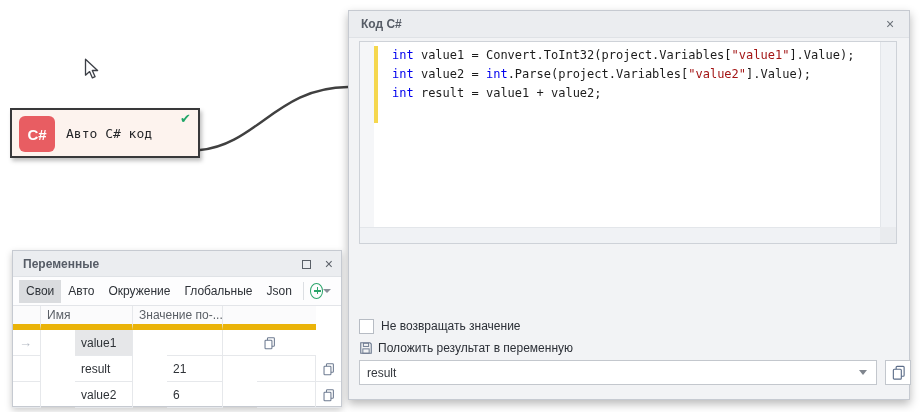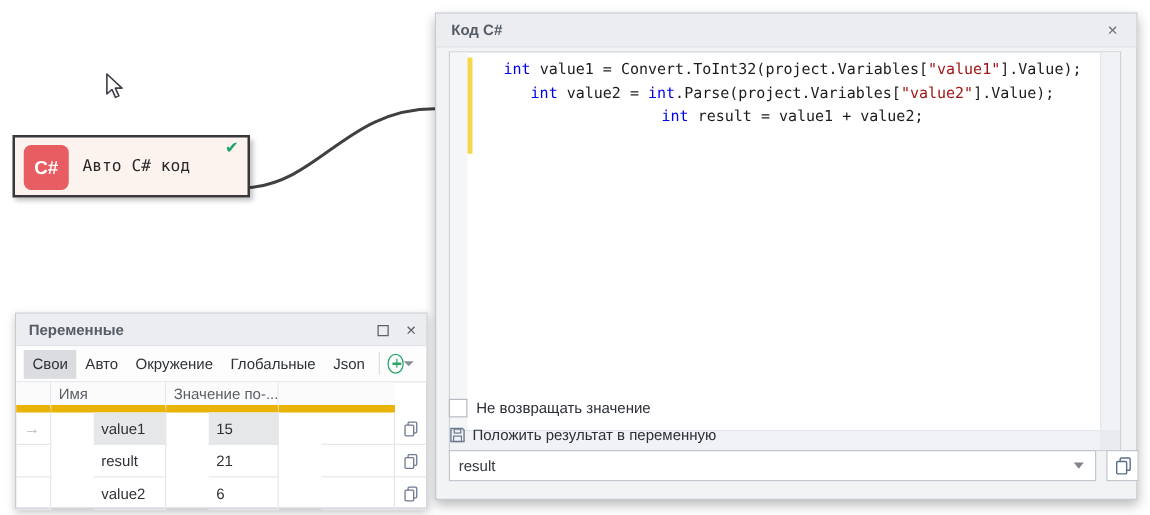--- a/index.html
+++ b/index.html
@@ -26,22 +26,22 @@
   
   .code-panel { position:absolute; left:348px; top:10px; width:562px; height:390px;
                 background:#f2f3f5; border:1px solid #c6cad1;
                 box-shadow:0 4px 9px rgba(0,0,0,.28); }
   .cp-titlebar { position:absolute; left:0; top:0; right:0; height:27px; background:#ebedf0;
                  border-bottom:1px solid #dfe2e6; display:flex; align-items:center; }
   .cp-title { margin-left:12px; font-size:12px; font-weight:bold; color:#565c66; }
   .cp-close { position:absolute; right:10px; top:4px; width:18px; height:18px; text-align:center;
               line-height:18px; font-size:14px; color:#6a7078; cursor:default; }
 
-  .editor { position:absolute; left:10px; top:30px; width:538px; height:320px;
-            background:#fff; border:1px solid #ced2d8;text-align:center; }
+  .editor { position:absolute; left:10px; top:30px; width:538px; height:203px;
+            background:#fff; border:1px solid #ced2d8; }
   .ed-gutter { position:absolute; left:0; top:0; bottom:16px; width:14px; background:#f5f6f8; }
   .ed-changebar { position:absolute; left:14px; top:4px; width:4px; height:77px; background:#f5d74e; }
   .ed-code { position:absolute; left:32px; top:4px; right:20px; }
   .code-line { white-space:pre; font-family:"DejaVu Sans Mono", monospace;
                font-size:12px; line-height:19px; color:#1c1c1c; }
   .code-line .kw  { color:#0000ee; }
   .code-line .str { color:#a31515; }
   .ed-vscroll { position:absolute; top:0; right:0; bottom:16px; width:16px;
                 background:#f0f2f5; border-left:1px solid #e3e6ea; }
   .ed-hscroll { position:absolute; left:0; right:16px; bottom:0; height:16px;
@@ -193,21 +193,20 @@
         <div class="vcell">Имя</div>
         <div class="vcell">Значение по-...</div>
         <div class="vcell last"></div>
       </div>
 
       <div class="vrow">
         <div class="vcell">
           <span class="focus-arrow">→</span>
         </div>
         <div class="vcell sel cellval">value1</div>
-        <div class="vcell sel cellval">15</div>
         <div class="vcell cellval"></div>
         <div class="vcell last">
           <svg width="13" height="14" viewBox="0 0 16 16">
             <rect x="5.5" y="1.5" width="8.5" height="10.5" rx="1" fill="#fff" stroke="#6e7b91" stroke-width="1.3"></rect>
             <rect x="2.5" y="4.5" width="8.5" height="10.5" rx="1" fill="#fff" stroke="#6e7b91" stroke-width="1.3"></rect>
           </svg>
         </div>
       </div>
 
       <div class="vrow">

